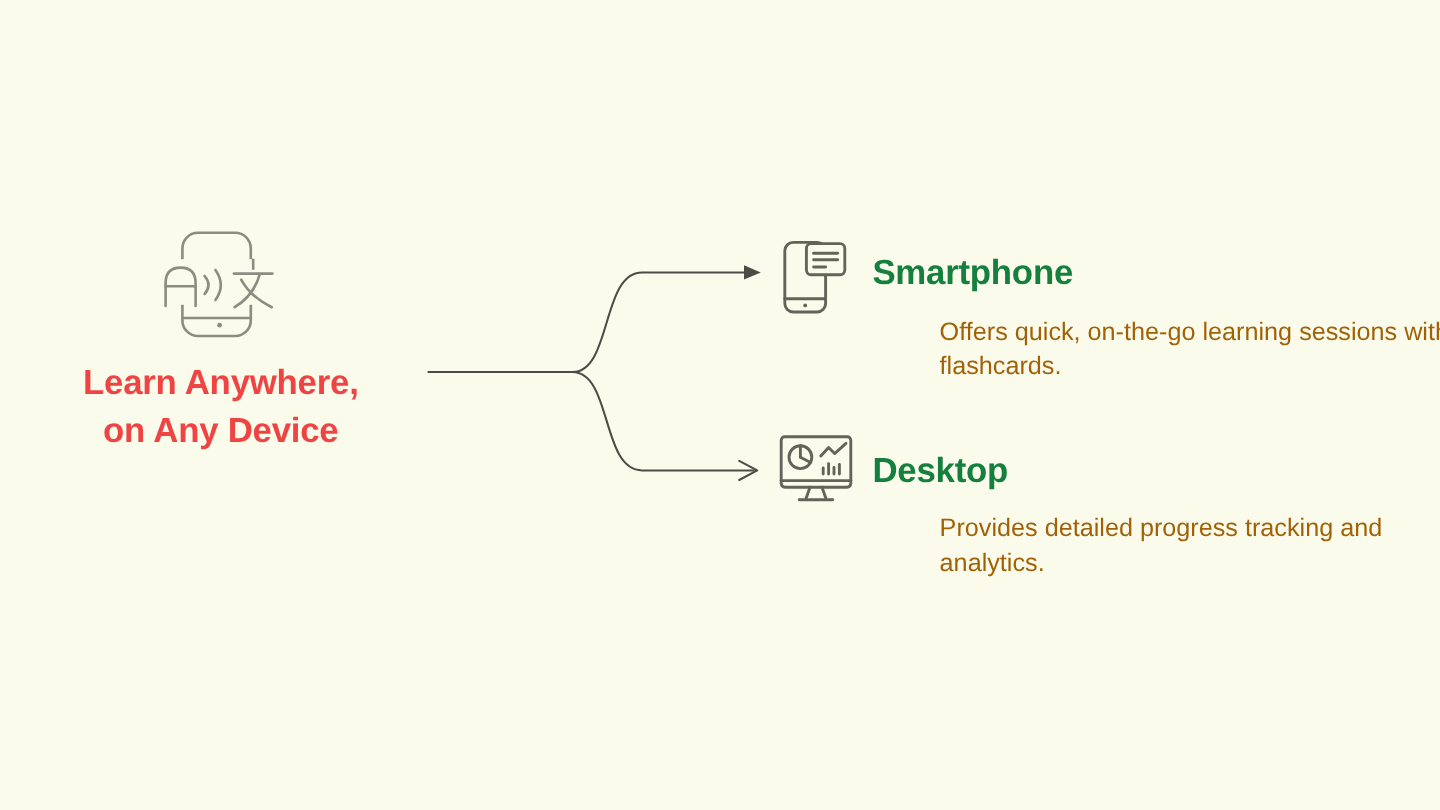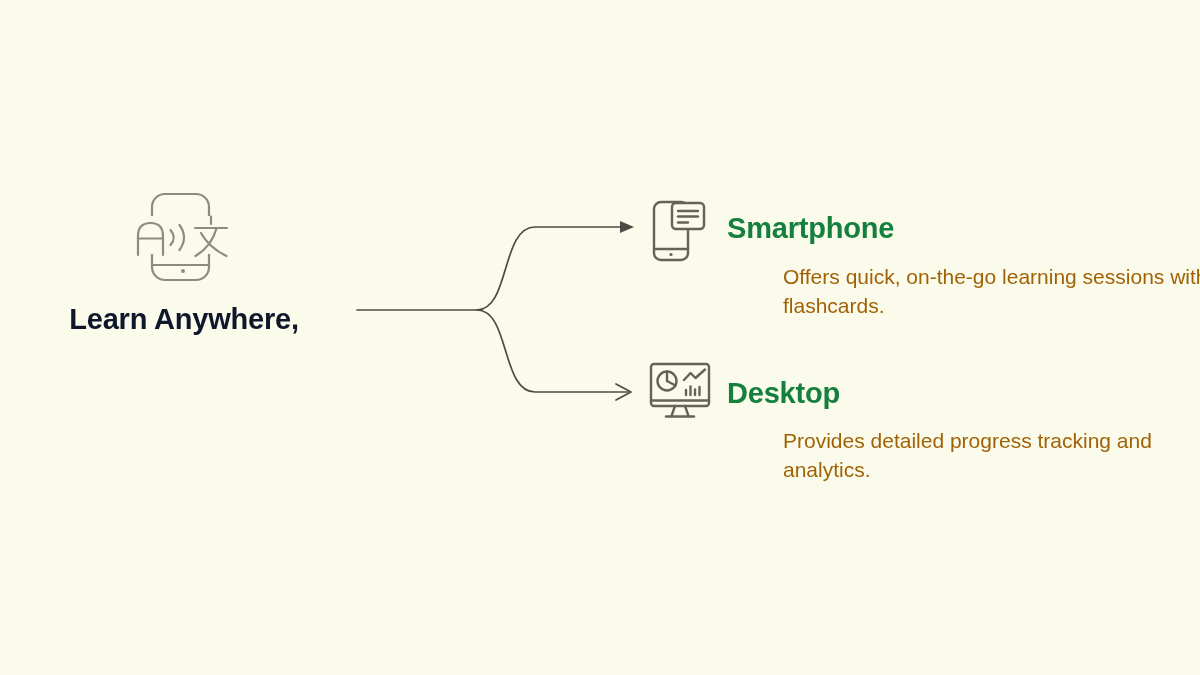--- a/index.html
+++ b/index.html
@@ -18,21 +18,21 @@
     left: 0; top: 0;
     width: 1200px; height: 675px;
     pointer-events: none;
   }
 
   .root-icon   { left: 133px; top: 185px; width: 100px; height: 100px; }
   .root-title  {
     left: 23px; top: 299px; width: 322px;
     text-align: center;
     font-size: 29px; font-weight: 700; line-height: 40px;
-    color: #0f172a; letter-spacing: -0.2px;
+    color: #ef4444; letter-spacing: -0.2px;
   }
 
   .branch-icon-smartphone { left: 648px; top: 192px; width: 62px; height: 72px; }
   .branch-icon-desktop    { left: 648px; top: 361px; width: 64px; height: 60px; }
 
   .branch-label {
     left: 727px;
     font-size: 29px; font-weight: 700; line-height: 33px;
     color: #15803d; letter-spacing: -0.2px;
   }
@@ -75,20 +75,21 @@
       <path d="M46.5,40 Q55.5,52.5 46.5,65"></path>
       <path d="M78,31.5 V39"></path>
       <path d="M62,43 H94"></path>
       <path d="M83.5,43.5 C80,56 72.5,65 62.5,71"></path>
       <path d="M68,48 C74,59 83,66 93.5,71"></path>
     </g>
   </svg>
 
   <div class="abs root-title">
     <div>Learn Anywhere,</div>
+    <div>on Any Device</div>
   </div>
 
   <svg class="abs branch-icon-smartphone" viewBox="0 0 62 72" xmlns="http://www.w3.org/2000/svg">
     <g fill="none" stroke-width="2.4" stroke-linecap="round" stroke-linejoin="round" stroke="#63635A">
       <rect x="6" y="10" width="34" height="58" rx="7"></rect>
       <line x1="6" y1="57" x2="40" y2="57"></line>
       <circle stroke="none" cx="23" cy="62.5" r="1.6" fill="#63635A"></circle>
       <rect x="24" y="11" width="32" height="26" rx="4" fill="#FBFBEB"></rect>
       <line x1="30" y1="19" x2="50" y2="19"></line>
       <line x1="30" y1="24.5" x2="50" y2="24.5"></line>

